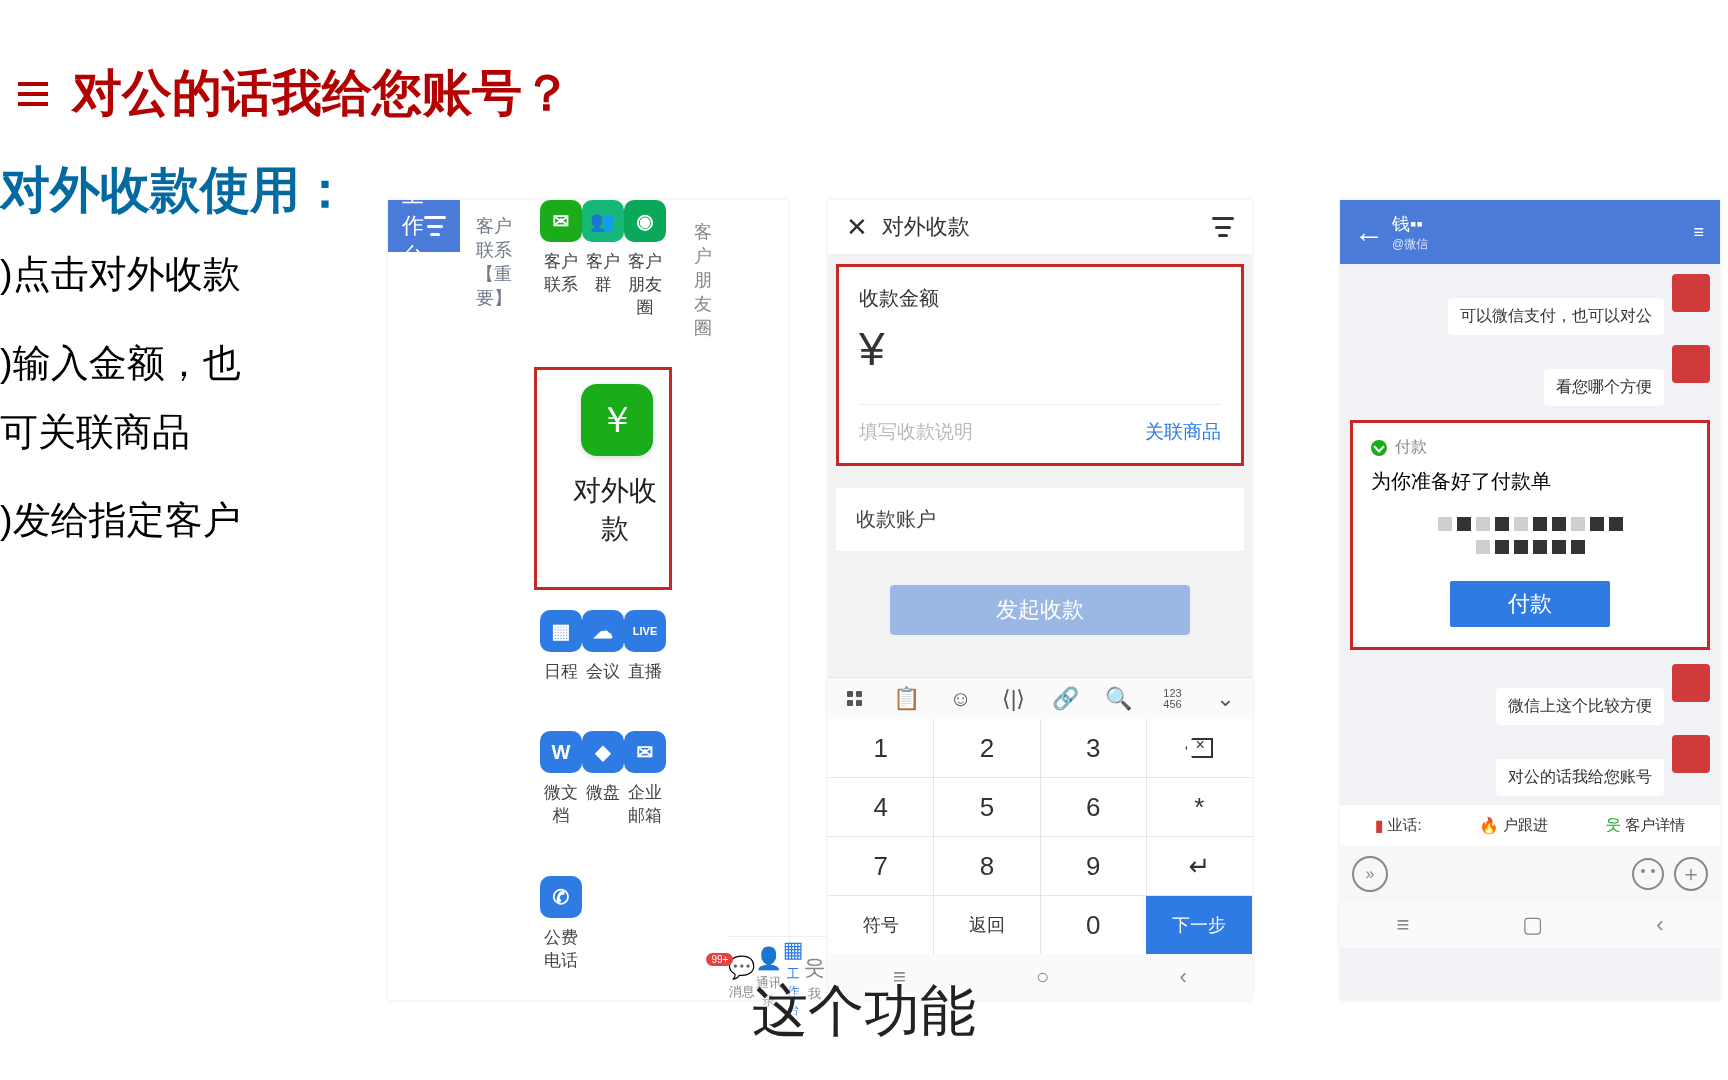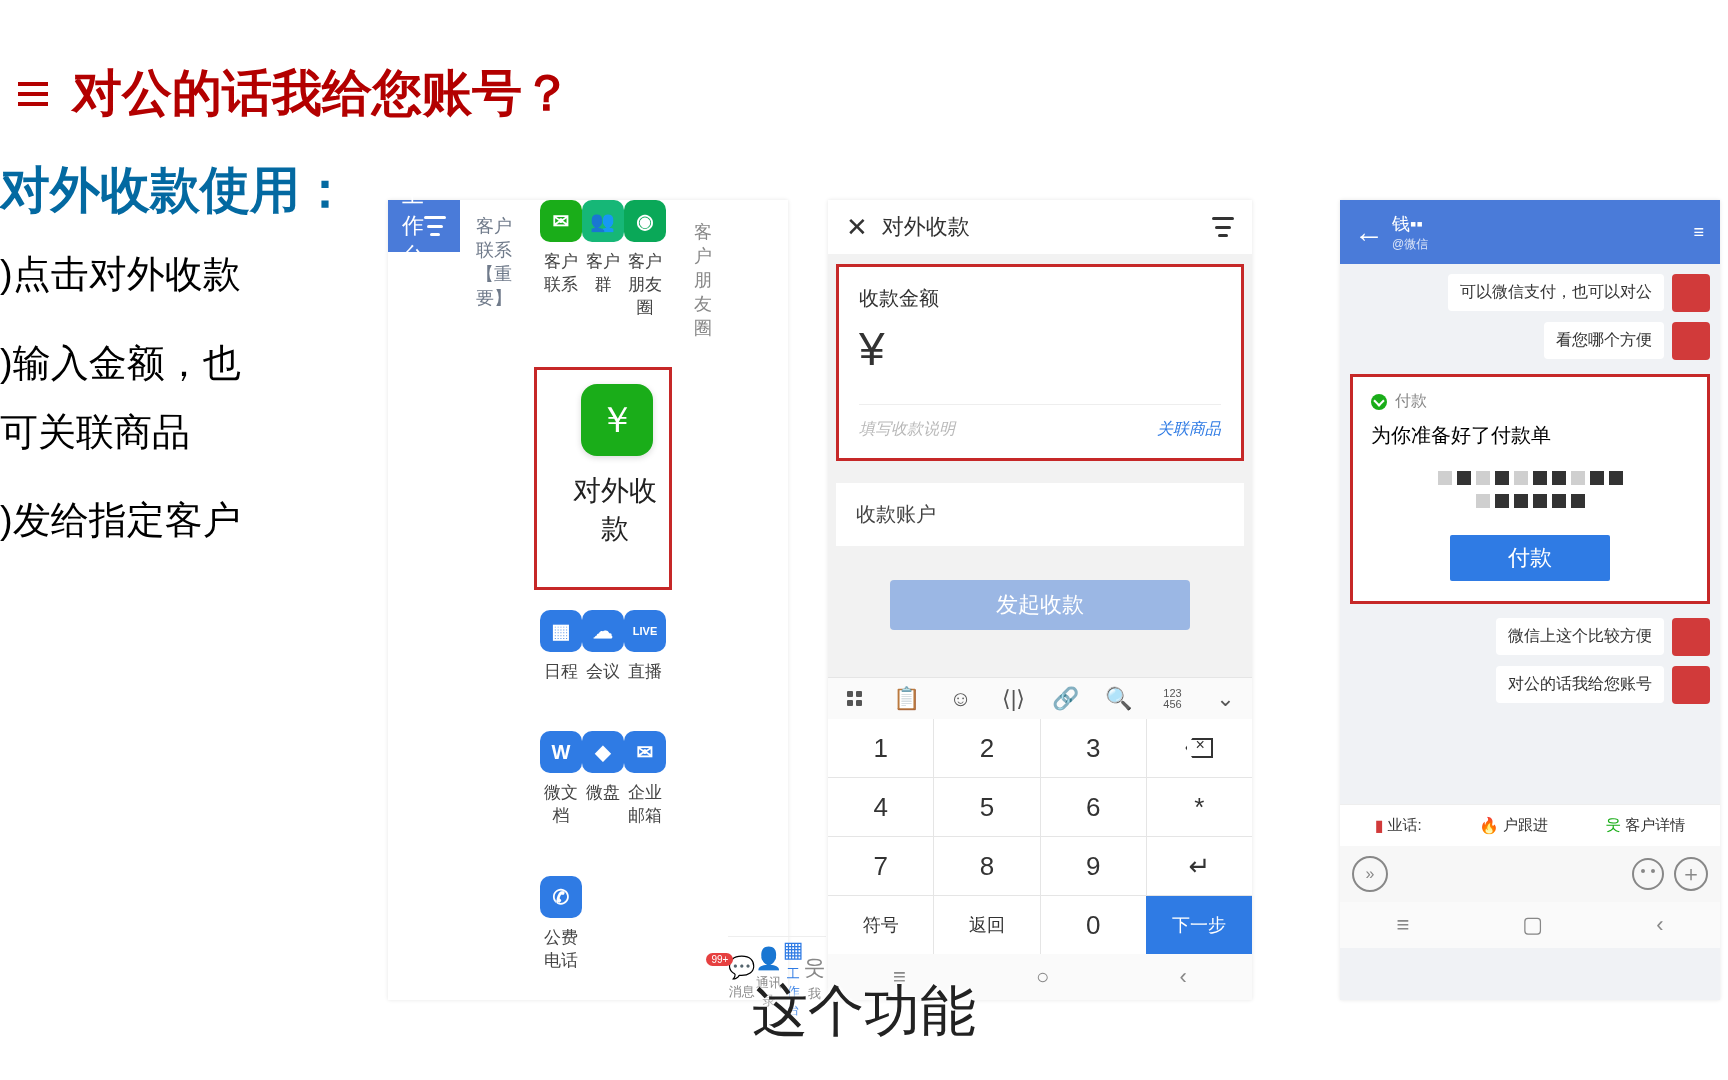--- a/index.html
+++ b/index.html
@@ -161,21 +161,21 @@
   .filter-icon-dark span{width:16px;align-self:center;}
   .filter-icon-dark::after{width:10px;align-self:center;}
   .p2-card {
     border: 3px solid #c62828;
     background:#fff; margin: 10px 8px;
     padding: 18px 20px;
   }
   .p2-card .label { font-size: 20px; color:#333; margin-bottom: 10px; }
   .p2-card .yen { font-size: 46px; font-weight: 400; color:#333; }
   .p2-card hr { border:none; border-top:1px solid #eee; margin: 28px 0 14px 0; }
-  .p2-card .note-row { display:flex; justify-content:space-between; align-items:center; font-size:16px;font-style:italic; }
+  .p2-card .note-row { display:flex; justify-content:space-between; align-items:center; font-size:19px; }
   .p2-card .note-placeholder { color:#b9b9b9; }
   .p2-card .link-goods { color:#2f7be4; }
   .p2-midrow {
     background:#fff; margin: 12px 8px; padding: 18px 20px;
     font-size: 20px; color:#444;
   }
   .p2-submit {
     margin: 22px 62px;
     background: #9bb7e4; color:#fff; text-align:center;
     height: 50px; line-height:50px; border-radius: 4px; font-size: 22px;
@@ -224,21 +224,21 @@
   .p3-header .back { font-size: 30px; }
   .p3-header .titleblock { flex:1; margin-left: 8px; }
   .p3-header .titleblock .tname { font-size:18px; }
   .p3-header .titleblock .tsub { font-size:12px; opacity:.8; }
   .p3-header .dots { font-size: 18px; letter-spacing: 2px; }
   .p3-chat { padding: 10px 10px 0 10px; display:flex; flex-direction:column; gap:10px; height: 540px; }
   .bubble-row { display:flex; align-items:flex-start; gap:8px; }
   .bubble-row.right { justify-content:flex-end; }
   .avatar { width:38px; height:38px; background:#d0d0d0; border-radius:4px; flex-shrink:0; }
   .avatar.red { background:#d13a3a; }
-  .bubble { background:#fff; padding: 8px 12px; border-radius:4px; font-size:16px; color:#333; max-width: 240px; }
+  .bubble { background:#fff; padding: 8px 12px; border-radius:4px; font-size:16px; color:#333; max-width: 240px; margin-top: 24px; }
   .paycard {
     border: 3px solid #c62828;
     background:#fff; margin: 4px 0;
     padding: 14px 18px 20px 18px;
     position: relative;
   }
   .paycard .pc-top { display:flex; align-items:center; gap:8px; color:#888; font-size:16px; margin-bottom:10px; }
   .pc-dot { width:16px;height:16px;border-radius:50%;background:#1aad19;display:inline-block;position:relative; }
   .pc-dot::after{content:"";position:absolute;width:6px;height:6px;border:2px solid #fff;border-top:none;border-left:none;transform:rotate(45deg);top:3px;left:4px;}
   .paycard .pc-title { font-size:20px; font-weight:500; margin-bottom: 22px; }

